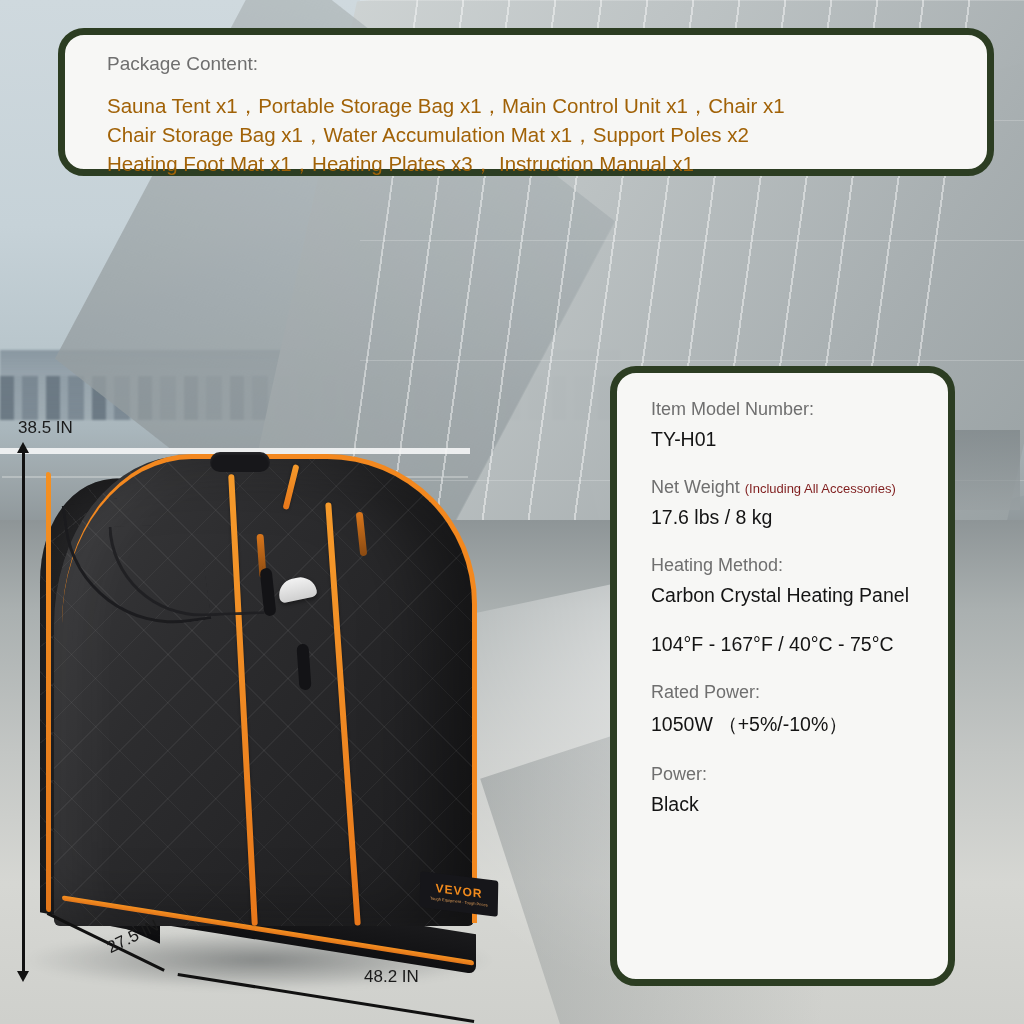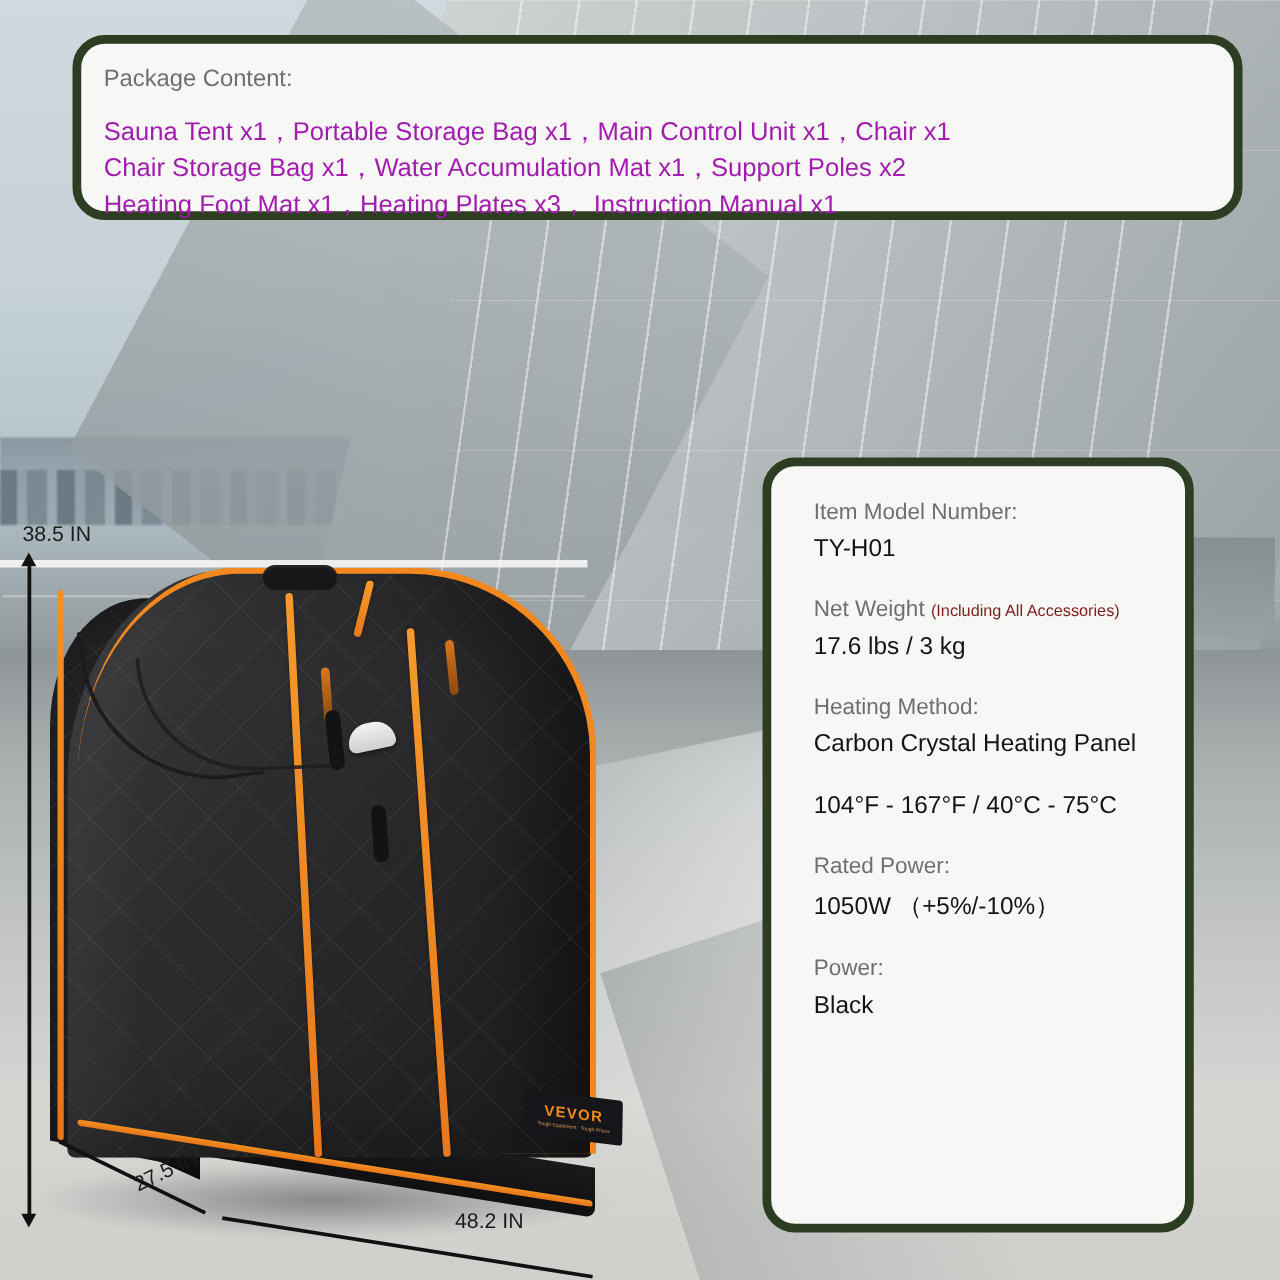--- a/index.html
+++ b/index.html
@@ -378,29 +378,29 @@
   .card {
     position: absolute;
     background: #f7f7f5;
     border: 7px solid #2c3d22;
     border-radius: 26px;
     box-sizing: border-box;
   }
   #package-card {
     left: 58px; top: 28px;
     width: 936px; height: 148px;
-    padding: 16px 18px;
+    padding: 16px 42px;
   }
   #package-card .card-title {
     color: #6f6f6f;
     font-size: 19px;
     margin: 2px 0 16px 0;
   }
   #package-card .line {
-    color: #a21caf;
+    color: #a16207;
     font-size: 20.5px;
     line-height: 1.42;
     white-space: pre;
   }
 
   #spec-card {
     left: 610px; top: 366px;
     width: 345px; height: 620px;
     padding: 26px 22px 10px 22px;
     overflow: hidden;
@@ -484,21 +484,21 @@
 
   <div class="card" id="spec-card">
 
     <div class="spec-group">
       <div class="spec-label">Item Model Number:</div>
       <div class="spec-value">TY-H01</div>
     </div>
 
     <div class="spec-group">
       <div class="spec-label"><span>Net Weight</span> <span class="note">(Including All Accessories)</span></div>
-      <div class="spec-value">17.6 lbs / 3 kg</div>
+      <div class="spec-value">17.6 lbs / 8 kg</div>
     </div>
 
     <div class="spec-group">
       <div class="spec-label">Heating Method:</div>
       <div class="spec-value">Carbon Crystal Heating Panel</div>
     </div>
 
     <div class="spec-group">
       <div class="spec-value">104°F - 167°F / 40°C - 75°C</div>
     </div>

